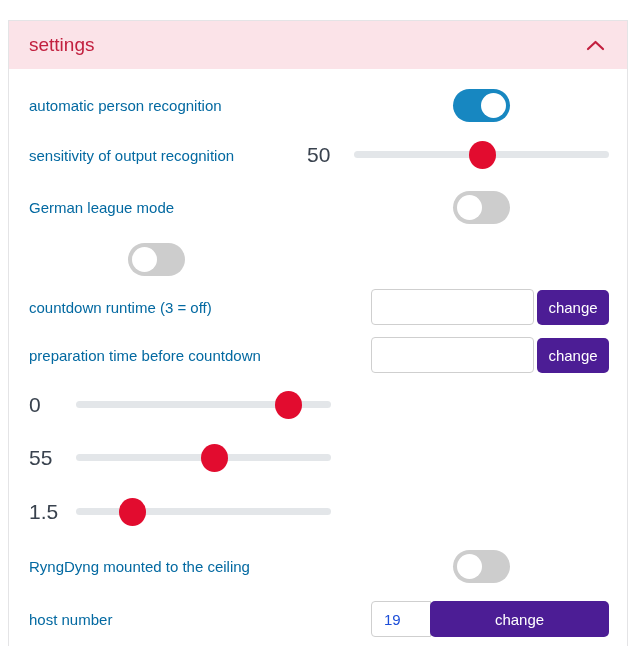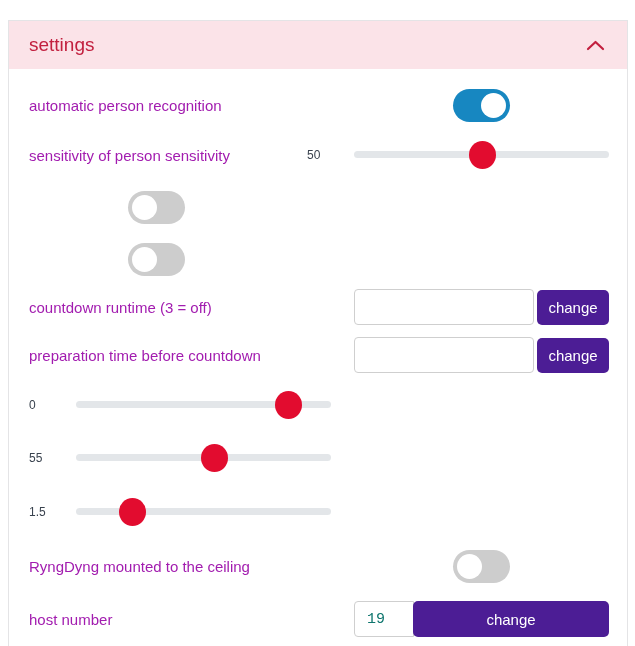--- a/index.html
+++ b/index.html
@@ -32,25 +32,25 @@
   .chevron { display: flex; align-items: center; }
   .body { padding-top: 10px; }
   .row {
     display: flex;
     align-items: center;
     padding: 0 18px 0 20px;
   }
   .row-label {
     flex: 1;
     font-size: 15px;
-    color: #a21caf;
+    color: #0369a1;
   }
   .row-value {
     width: 47px;
-    font-size: 12px;
+    font-size: 21px;
     color: #39424e;
   }
   .control {
     width: 255px;
     display: flex;
     align-items: center;
   }
   
   .toggle {
     width: 57px; height: 33px;
@@ -90,26 +90,27 @@
     width: 27px; height: 28px;
     border-radius: 50%;
     background: #e20c2f;
   }
   
   .text-input {
     flex: 1;
     height: 36px;
     border: 1px solid #cfcfcf;
     border-radius: 4px;
-    font-family: Liberation Mono, monospace;
+    font-family: Liberation Sans, sans-serif;
     font-size: 15px;
-    color: #0f766e;
+    color: #1d4ed8;
     padding: 0 10px;
     outline: none;
     min-width: 0;
+    margin-left: 17px;
   }
   .change-btn {
     height: 35px;
     border: none;
     border-radius: 5px;
     background: #4c1d95;
     color: #ffffff;
     font-family: "Liberation Sans", sans-serif;
     font-size: 15px;
     cursor: pointer;
@@ -149,31 +150,32 @@
     <div class="row" style="height:52px">
       <span class="row-label">automatic person recognition</span>
       <div class="control">
         <div class="toggle t-on">
           <div class="knob"></div>
         </div>
       </div>
     </div>
 
     <div class="row" style="height:48px">
-      <span class="row-label">sensitivity of person sensitivity</span>
+      <span class="row-label">sensitivity of output recognition</span>
       <span class="row-value">50</span>
       <div class="control">
         <div class="slider">
           <div class="track"></div>
           <div class="knob" style="left: calc(50% - 13px);"></div>
         </div>
       </div>
     </div>
 
     <div class="row" style="height:56px">
+      <span class="row-label">German league mode</span>
       <div class="control">
         <div class="toggle t-off">
           <div class="knob"></div>
         </div>
       </div>
     </div>
 
     <div class="row" style="height:48px">
       <div class="control">
         <div class="toggle t-off">

